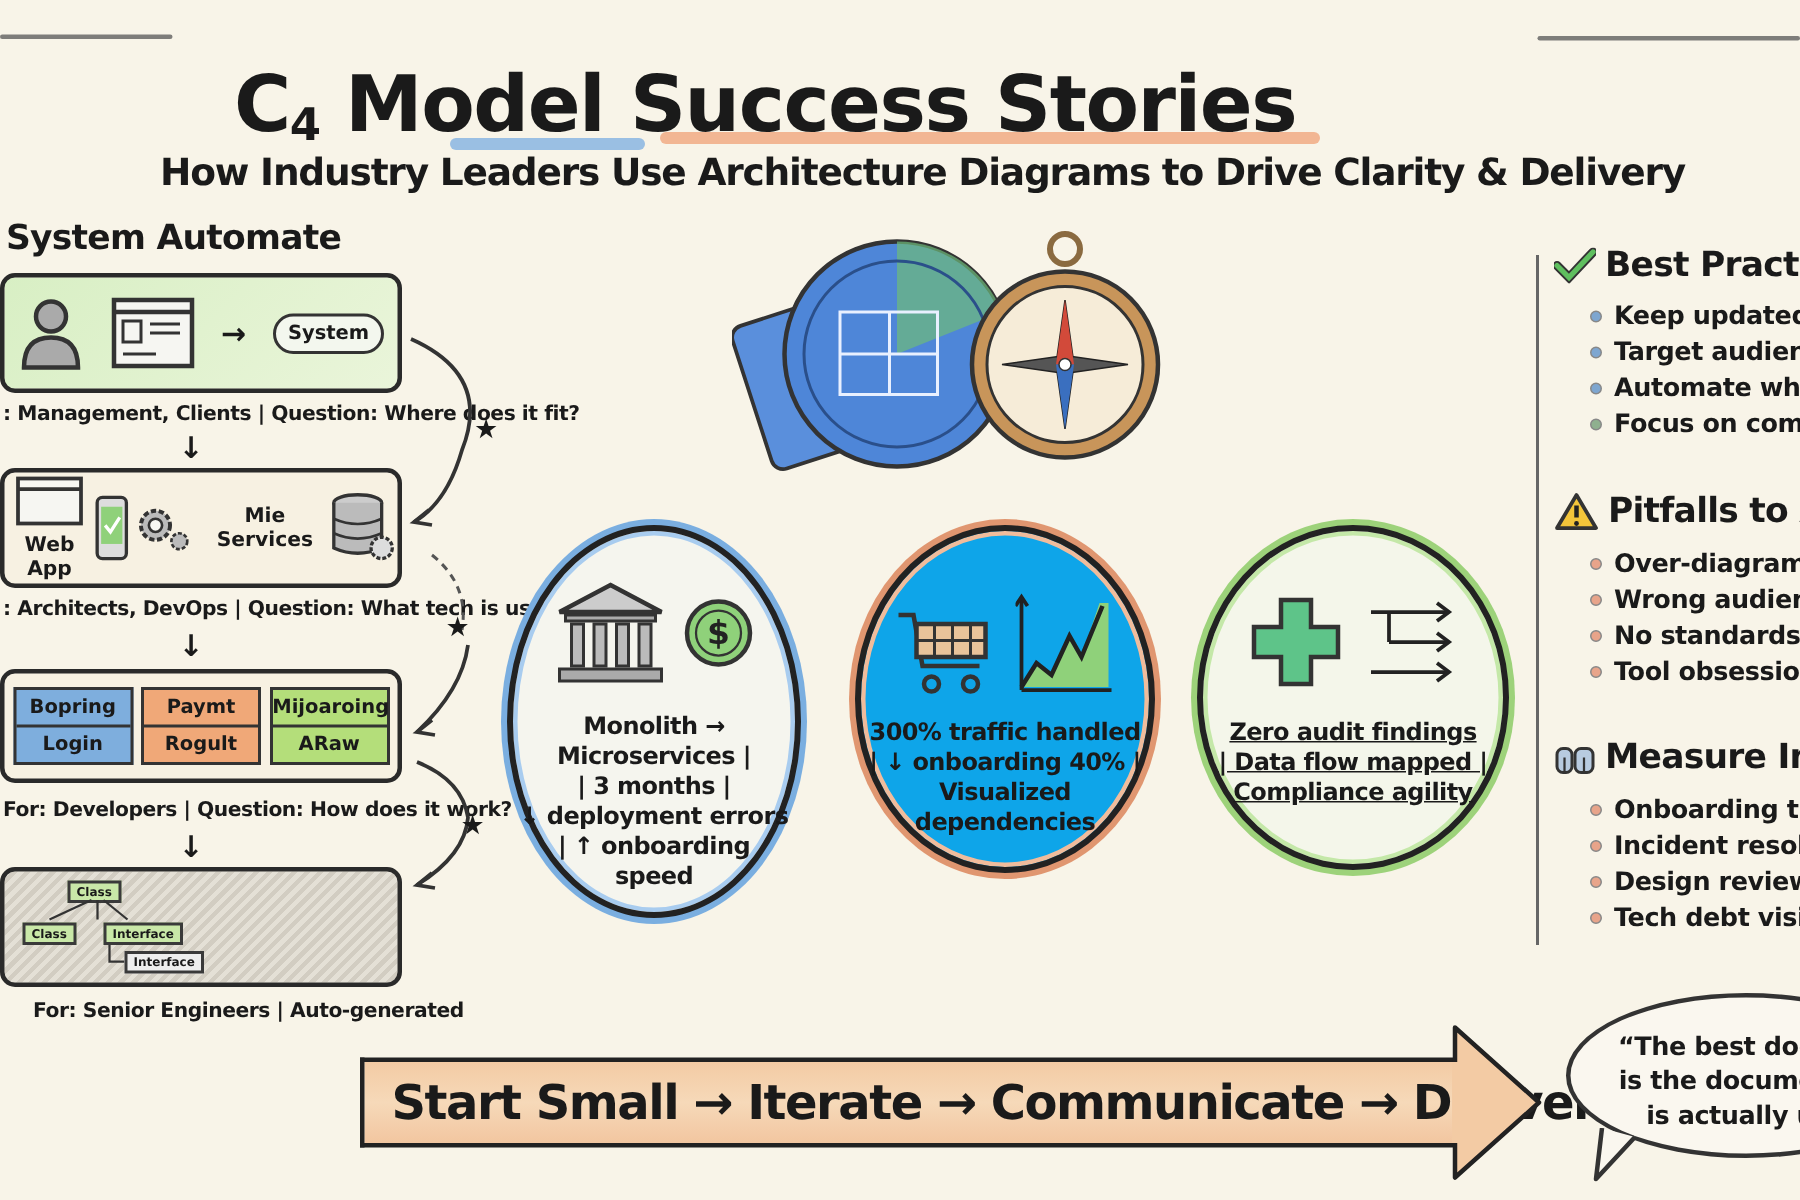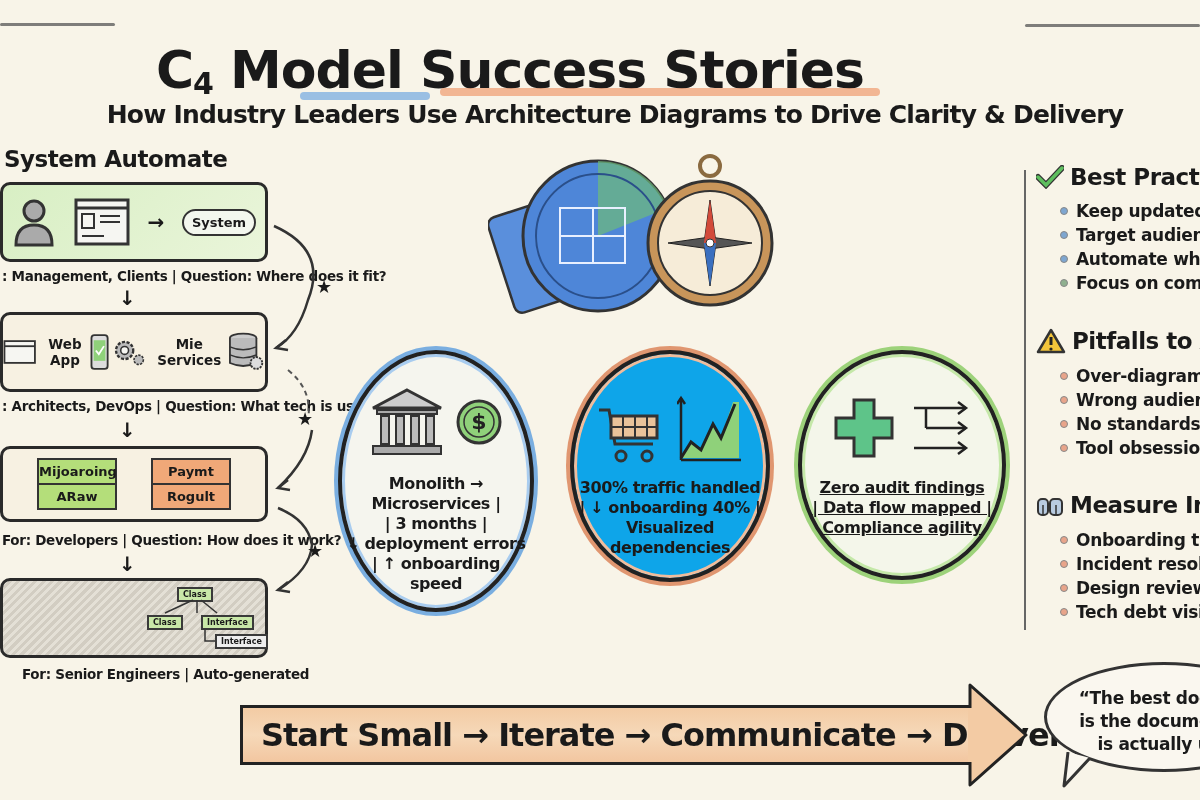--- a/index.html
+++ b/index.html
@@ -28,21 +28,21 @@
   .lvl-title { left: 4px; top: 146px; font-size: 23px; font-weight: bold; letter-spacing: -0.5px; }
   .lvl-box {
     position: absolute; left: 0; width: 268px;
     border: 3px solid #2a2a2a; border-radius: 10px;
     display: flex; align-items: center; justify-content: space-around;
   }
   .lvl-box.green { background: linear-gradient(135deg, #d8efc4, #eaf5da); }
   .lvl-box.plain { background: #f7f1e2; }
   .lvl-box.hatched {
     background: repeating-linear-gradient(-45deg, #e4e0d6 0 3px, #d2cdc2 3px 6px);
-    justify-content: flex-end;
+    justify-content: flex-start;
   }
   .lvl-caption { position: absolute; left: 2px; font-size: 13.5px; font-weight: bold; letter-spacing: -0.3px; white-space: nowrap; }
   .down-arrow { position: absolute; font-size: 20px; font-weight: bold; }
 
   .comp-cell { width: 80px; border: 2px solid #333; text-align: center; font-size: 13px; font-weight: bold; }
   .comp-cell div { padding: 4px 0; }
   .comp-cell div:first-child { border-bottom: 2px solid #333; }
   .c-blue { background: #7eaedd; }
   .c-orange { background: #f0a878; }
   .c-green { background: #b4de7a; }
@@ -116,21 +116,21 @@
   </svg>
   <span style="font-size:20px;font-weight:bold;">→</span>
   <div style="border:2.5px solid #333;border-radius:20px;padding:4px 8px;background:#f3f7ee;font-size:13px;font-weight:bold;">
     <span>System</span>
   </div>
 </div>
 <div class="lvl-caption" style="top:268px;">: Management, Clients | Question: Where does it fit?</div>
 <div class="down-arrow" style="left:119px;top:286px;">↓</div>
 
 <div class="lvl-box plain" style="top:312px;height:80px;">
-  <div style="display:flex;flex-direction:row;align-items:center;gap:4px;">
+  <div style="display:flex;flex-direction:column;align-items:center;gap:4px;">
     <svg width="46" height="34" viewBox="0 0 46 34">
       <rect x="2" y="2" width="42" height="30" fill="#f6f6f2" stroke="#333" stroke-width="2.5"></rect>
       <line x1="2" y1="9" x2="44" y2="9" stroke="#333" stroke-width="2.5"></line>
     </svg>
     <span class="icon-lbl">Web App</span>
   </div>
   <svg width="26" height="50" viewBox="0 0 26 50">
     <rect x="2" y="2" width="22" height="46" rx="4" fill="#ddd" stroke="#333" stroke-width="2.5"></rect>
     <rect x="5" y="9" width="16" height="28" fill="#8fd17a"></rect>
     <path d="M8 23 L12 28 L19 17" stroke="#fff" stroke-width="2.5" fill="none"></path>
@@ -147,27 +147,31 @@
     <ellipse cx="22" cy="8" rx="18" ry="6" fill="#ccc" stroke="#333" stroke-width="2.5"></ellipse>
     <path d="M4 8 L4 42 Q22 50 40 42 L40 8" fill="#bbb" stroke="#333" stroke-width="2.5"></path>
     <path d="M4 20 Q22 28 40 20 M4 31 Q22 39 40 31" fill="none" stroke="#333" stroke-width="2"></path>
     <circle cx="40" cy="42" r="8" fill="#ddd" stroke="#333" stroke-width="2.5" stroke-dasharray="3 1.5"></circle>
   </svg>
 </div>
 <div class="lvl-caption" style="top:398px;">: Architects, DevOps | Question: What tech is used?</div>
 <div class="down-arrow" style="left:119px;top:418px;">↓</div>
 
 <div class="lvl-box plain" style="top:446px;height:76px;justify-content:space-evenly;">
+  <div class="comp-cell c-blue">
+    <div>Bopring</div>
+    <div>Login</div>
+  </div>
+  <div class="comp-cell c-orange">
+    <div>Paymt</div>
+    <div>Rogult</div>
+  </div>
   <div class="comp-cell c-green">
     <div>Mijoaroing</div>
     <div>ARaw</div>
-  </div>
-  <div class="comp-cell c-orange">
-    <div>Paymt</div>
-    <div>Rogult</div>
   </div>
 </div>
 <div class="lvl-caption" style="top:532px;">For: Developers | Question: How does it work?</div>
 <div class="down-arrow" style="left:119px;top:552px;">↓</div>
 
 <div class="lvl-box hatched" style="top:578px;height:80px;position:absolute;">
   <div style="position:relative;width:130px;height:70px;">
     <div class="uml-node" style="left:42px;top:4px;">Class</div>
     <svg style="position:absolute;left:0;top:0;" width="130" height="70">
       <line x1="58" y1="17" x2="30" y2="30" stroke="#333" stroke-width="1.5"></line>

